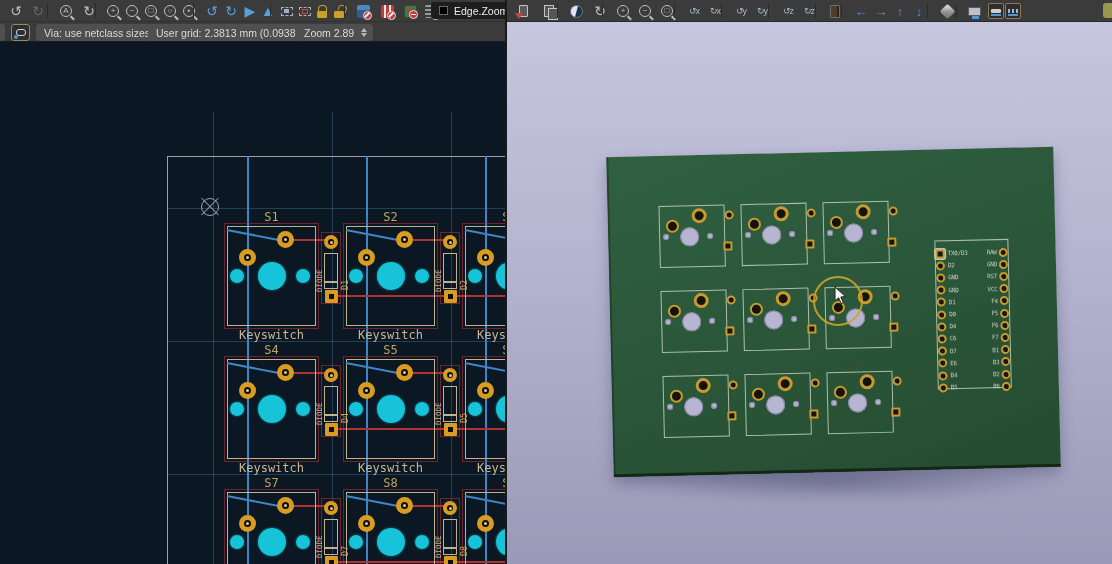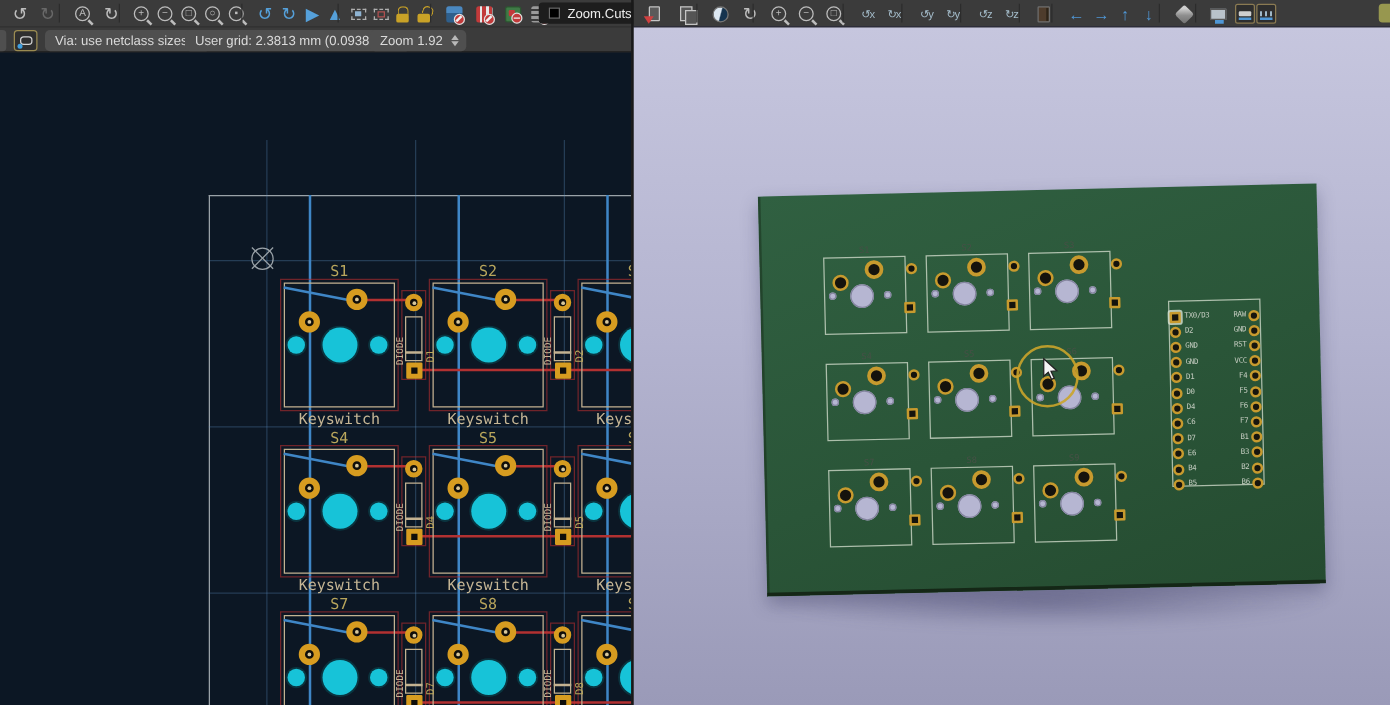--- a/index.html
+++ b/index.html
@@ -167,21 +167,21 @@
           <span class="badge chk"></span>
         </span>
       </span>
       <span class="sep" style="left: 47px;"></span>
       <span class="sep" style="left: 95px;"></span>
       <span class="sep" style="left: 193px;"></span>
       <span class="sep" style="left: 270px;"></span>
       <span class="sep" style="left: 344px;"></span>
       <span id="layerdd" style="left: 431px;">
         <span class="swatch"></span>
-        <span>Zoom.Cuts</span>
+        <span>Edge.Zoom</span>
       </span>
     </div>
   <div class="tb" id="ltb2">
     <span id="stepsliver"></span>
     <span id="trackbtn">
         <span class="rrect"></span>
       </span>
     <span class="dd" style="left:36px">
       <span>Via: use netclass sizes</span>
       <span class="ud">
@@ -190,21 +190,21 @@
         </span>
     </span>
     <span class="dd" style="left:148px">
       <span>User grid: 2.3813 mm (0.0938 in)</span>
       <span class="ud">
           <span class="tri up"></span>
           <span class="tri dn"></span>
         </span>
     </span>
     <span class="dd" style="left:296px">
-      <span>Zoom 1.92</span>
+      <span>Zoom 2.89</span>
       <span class="ud">
           <span class="tri up"></span>
           <span class="tri dn"></span>
         </span>
     </span>
   </div>
   <div id="canvas">
       <div class="sheetl" style="left: 167px; top: 114px; width: 338px; height: 1px;"></div>
       <div class="sheetl" style="left: 167px; top: 114px; width: 1px; height: 408px;"></div>
       <div class="gridl" style="left: 213px; top: 70px; width: 1px; height: 452px;"></div>

